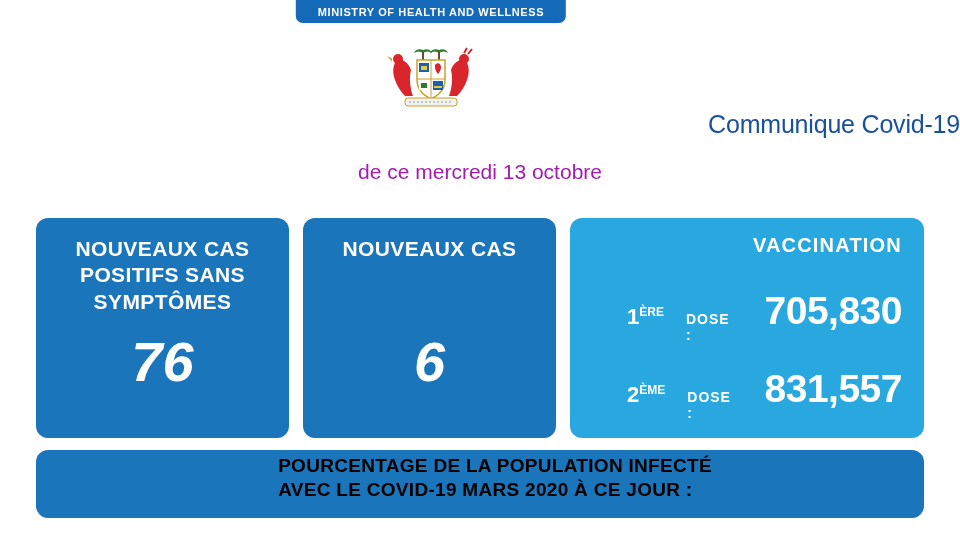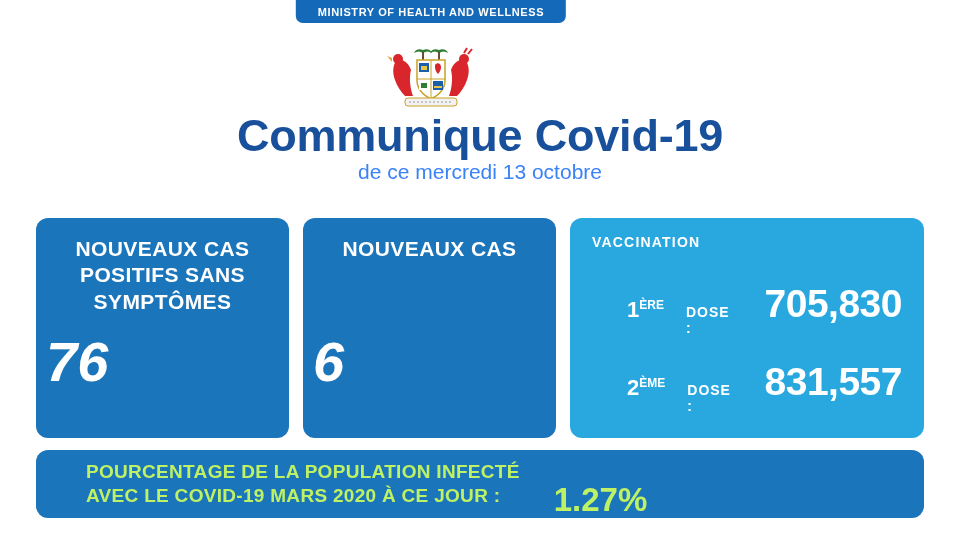--- a/index.html
+++ b/index.html
@@ -48,33 +48,33 @@
     width: 96px;
     height: 68px;
   }
 
   
   .title {
     position: absolute;
     top: 110px;
     left: 0;
     width: 960px;
-    text-align: center;
+    text-align: right;
     color: #19509b;
-    font-size: 45px;
-    font-weight: bold;
+    font-size: 25px;
+    font-weight: normal;
     letter-spacing: -0.2px;
   }
   .subtitle {
     position: absolute;
     top: 160px;
     left: 0;
     width: 960px;
     text-align: center;
-    color: #3b82f6;
+    color: #a21caf;
     font-size: 21px;
     font-weight: normal;
   }
 
   
   .cards {
     position: absolute;
     top: 218px;
     left: 36px;
     width: 888px;
@@ -86,20 +86,21 @@
     border-radius: 12px;
     color: #ffffff;
     box-sizing: border-box;
   }
   .card-dark {
     background: #1b75bb;
     flex: 0 0 253px;
     padding: 18px 10px 10px 10px;
     display: flex;
     flex-direction: column;
+    align-items: center;
   }
   .card-label {
     font-size: 21px;
     font-weight: bold;
     letter-spacing: 0.4px;
     line-height: 1.25;
     text-align: center;
     text-transform: uppercase;
   }
   .card-value {
@@ -115,24 +116,24 @@
   }
 
   .card-vaccination {
     background: #29a8e0;
     flex: 1 1 auto;
     padding: 16px 22px 16px 22px;
     display: flex;
     flex-direction: column;
   }
   .vacc-title {
-    font-size: 14px;
+    font-size: 20px;
     font-weight: bold;
     letter-spacing: 1.2px;
-    text-align: left;
+    text-align: right;
     margin-bottom: 22px;
   }
   .dose-row {
     display: flex;
     align-items: baseline;
     justify-content: flex-start;
     margin: 10px 0 14px 35px;
   }
   .dose-ord {
     font-size: 22px;
@@ -158,25 +159,26 @@
 
   
   .footer-bar {
     position: absolute;
     top: 450px;
     left: 36px;
     width: 888px;
     height: 68px;
     background: #1b75bb;
     border-radius: 12px;
-    color: #bef264;
+    color: #000000;
     display: flex;
     align-items: center;
     box-sizing: border-box;
     padding: 4px 20px;
+    flex-direction: column;
   }
   .footer-text {
     font-size: 19px;
     font-weight: bold;
     line-height: 1.25;
     letter-spacing: 0.3px;
     text-transform: uppercase;
     margin-left: 30px;
   }
   .footer-value {

